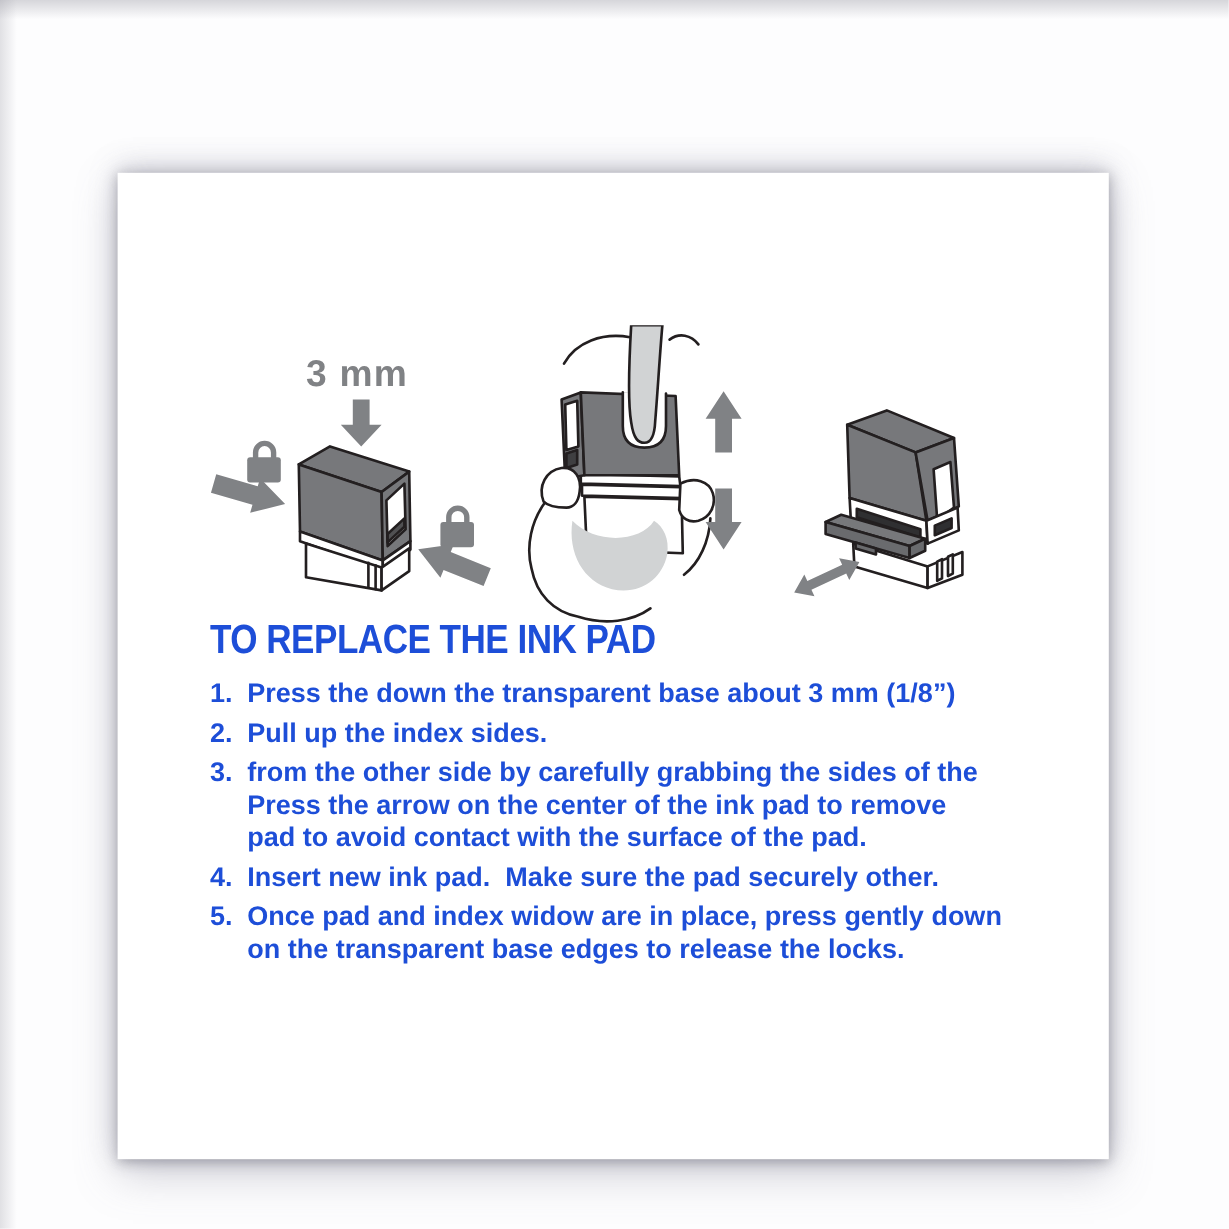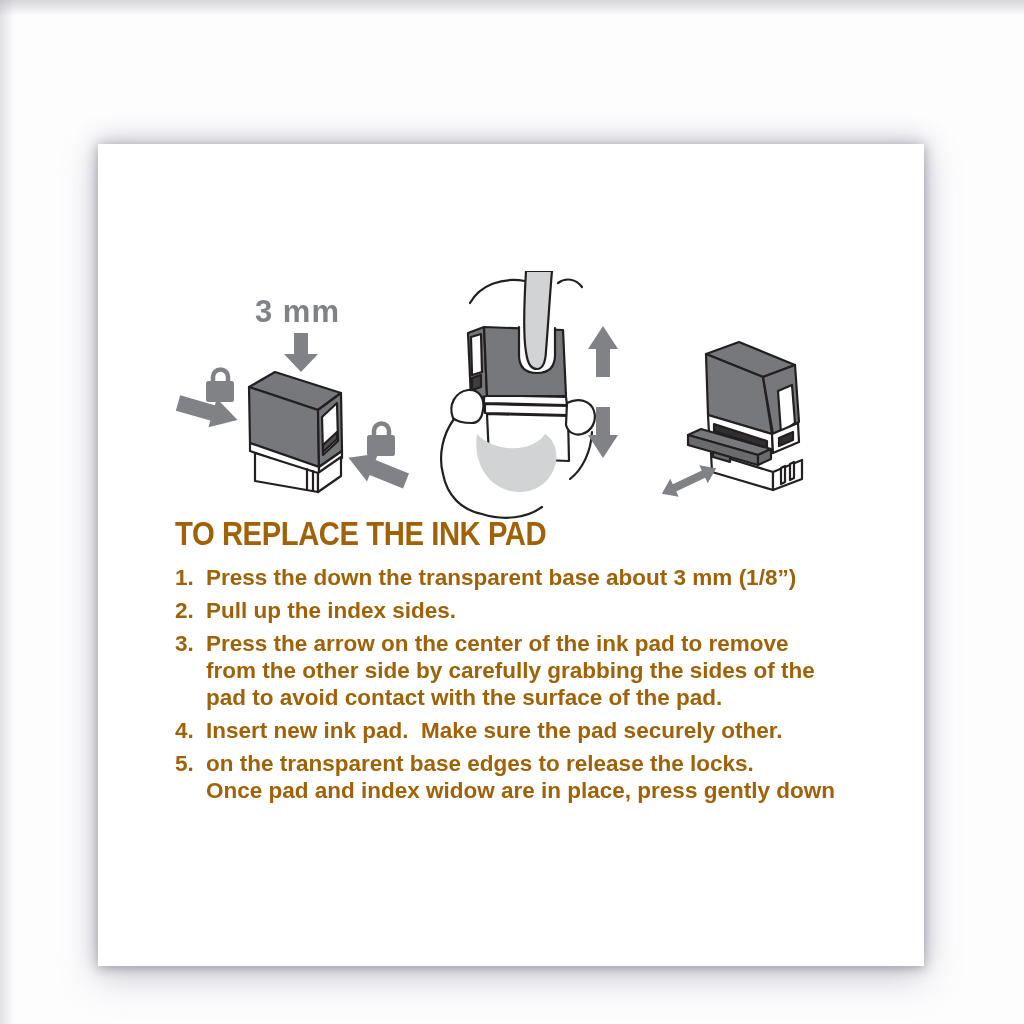--- a/index.html
+++ b/index.html
@@ -28,21 +28,21 @@
   .fig svg{ position:absolute; left:0; top:0; }
   #fig1{ left:72px;  top:147px; width:245px; height:212px; }
   #fig2{ left:332px; top:127px; width:250px; height:262px; }
   #fig3{ left:557px; top:187px; width:260px; height:212px; }
   .mm-label{
     position:absolute; left:55px; top:3px; width:145px;
     text-align:center;
     font-size:31px; font-weight:bold; letter-spacing:1px;
     color:#808285;
   }
-  .textblock{ position:absolute; left:77px; top:370px; width:710px; color:#a16207; }
+  .textblock{ position:absolute; left:77px; top:370px; width:710px; color:#1d4ed8; }
   .title{
     font-size:34px; font-weight:bold; letter-spacing:-.5px;
     transform:scaleX(.86); transform-origin:left center;
     white-space:nowrap;
     margin-bottom:11px;
   }
   .step{
     position:relative; padding-left:31px;
     font-size:22.5px; line-height:27px;
     margin-bottom:6px;
@@ -173,29 +173,29 @@
       <div class="step">
         <span class="num">1.</span>
         <div class="line">Press the down the transparent base about 3 mm (1/8”)</div>
       </div>
       <div class="step">
         <span class="num">2.</span>
         <div class="line">Pull up the index sides.</div>
       </div>
       <div class="step">
         <span class="num">3.</span>
+        <div class="line">from the other side by carefully grabbing the sides of the</div>
         <div class="line">Press the arrow on the center of the ink pad to remove</div>
-        <div class="line">from the other side by carefully grabbing the sides of the</div>
         <div class="line">pad to avoid contact with the surface of the pad.</div>
       </div>
       <div class="step">
         <span class="num">4.</span>
         <div class="line">Insert new ink pad.  Make sure the pad securely other.</div>
       </div>
       <div class="step">
         <span class="num">5.</span>
+        <div class="line">Once pad and index widow are in place, press gently down</div>
         <div class="line">on the transparent base edges to release the locks.</div>
-        <div class="line">Once pad and index widow are in place, press gently down</div>
       </div>
     </div>
   </div>
 
 </div>
 
 </body></html>

